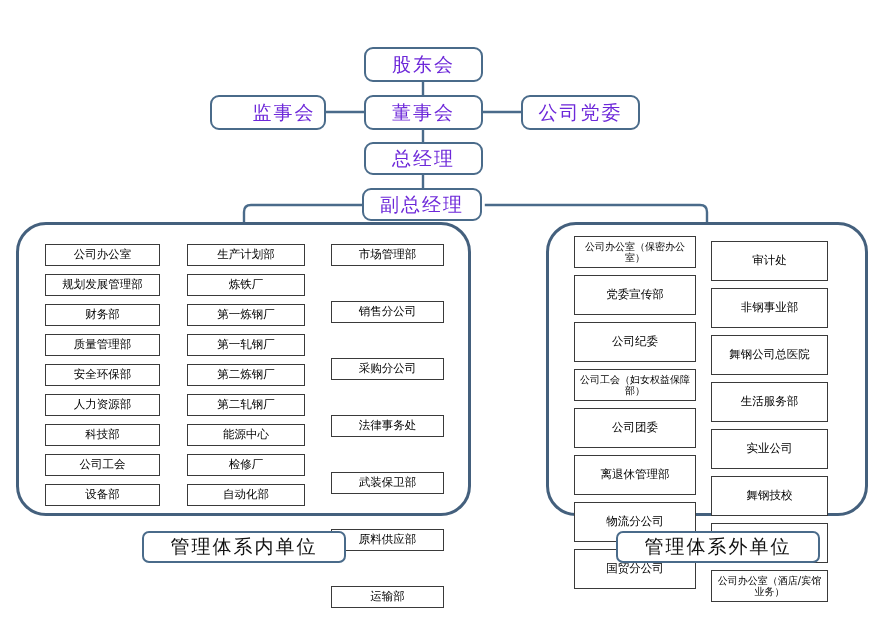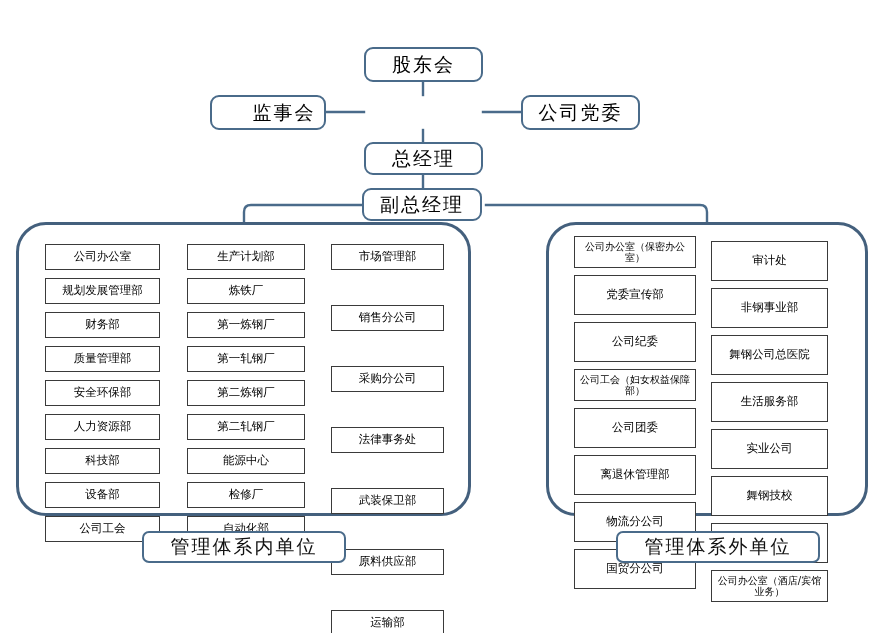--- a/index.html
+++ b/index.html
@@ -29,21 +29,21 @@
     pointer-events: none;
   }
 
   
   .topnode {
     position: absolute;
     box-sizing: border-box;
     border: 2px solid #4a6b8a;
     border-radius: 9px;
     background: #ffffff;
-    color: #000000;
+    color: #6d28d9;
     font-size: 19px;
     letter-spacing: 2px;
     display: flex;
     align-items: center;
     justify-content: center;
     z-index: 3;
     white-space: nowrap;
   }
 
   #node-shareholders { left: 364px; top: 47px;  width: 119px; height: 35px; }
@@ -82,21 +82,21 @@
     box-sizing: border-box;
     border: 1.5px solid #3a3a3a;
     background: #ffffff;
     color: #000000;
     font-size: 11.5px;
     line-height: 1.15;
     text-align: center;
     display: flex;
     align-items: center;
     justify-content: center;
-    padding: 12px 1px;
+    padding: 6px 1px;
     white-space: nowrap;
   }
   #col-a .leaf, #col-b .leaf, #col-c .leaf {
     height: 22px;
     margin-bottom: 8px;
   }
   #col-d .leaf, #col-e .leaf {
     height: 40px;
     margin-bottom: 7px;
   }
@@ -149,41 +149,42 @@
       <path d="M 362 205 L 251 205 Q 244 205 244 212 L 244 222"></path>
 
       <path d="M 486 205 L 700 205 Q 707 205 707 212 L 707 222"></path>
     </g>
   </svg>
 
   <div class="topnode" id="node-shareholders">股东会</div>
 
   <div class="topnode" id="node-supervisors">监事会</div>
 
+  <div class="topnode" id="node-board">董事会</div>
 
   <div class="topnode" id="node-partycom">公司党委</div>
 
   <div class="topnode" id="node-gm">总经理</div>
 
   <div class="topnode" id="node-vgm">副总经理</div>
 
   <div class="group" id="group-internal"></div>
 
   <div class="group" id="group-external"></div>
 
   <div class="col" id="col-a">
       <div class="leaf">公司办公室</div>
       <div class="leaf">规划发展管理部</div>
       <div class="leaf">财务部</div>
       <div class="leaf">质量管理部</div>
       <div class="leaf">安全环保部</div>
       <div class="leaf">人力资源部</div>
       <div class="leaf">科技部</div>
+      <div class="leaf">公司工会</div>
       <div class="leaf">设备部</div>
-      <div class="leaf">公司工会</div>
     </div>
 
   <div class="col" id="col-b">
       <div class="leaf">生产计划部</div>
       <div class="leaf">炼铁厂</div>
       <div class="leaf">第一炼钢厂</div>
       <div class="leaf">第一轧钢厂</div>
       <div class="leaf">第二炼钢厂</div>
       <div class="leaf">第二轧钢厂</div>
       <div class="leaf">能源中心</div>

